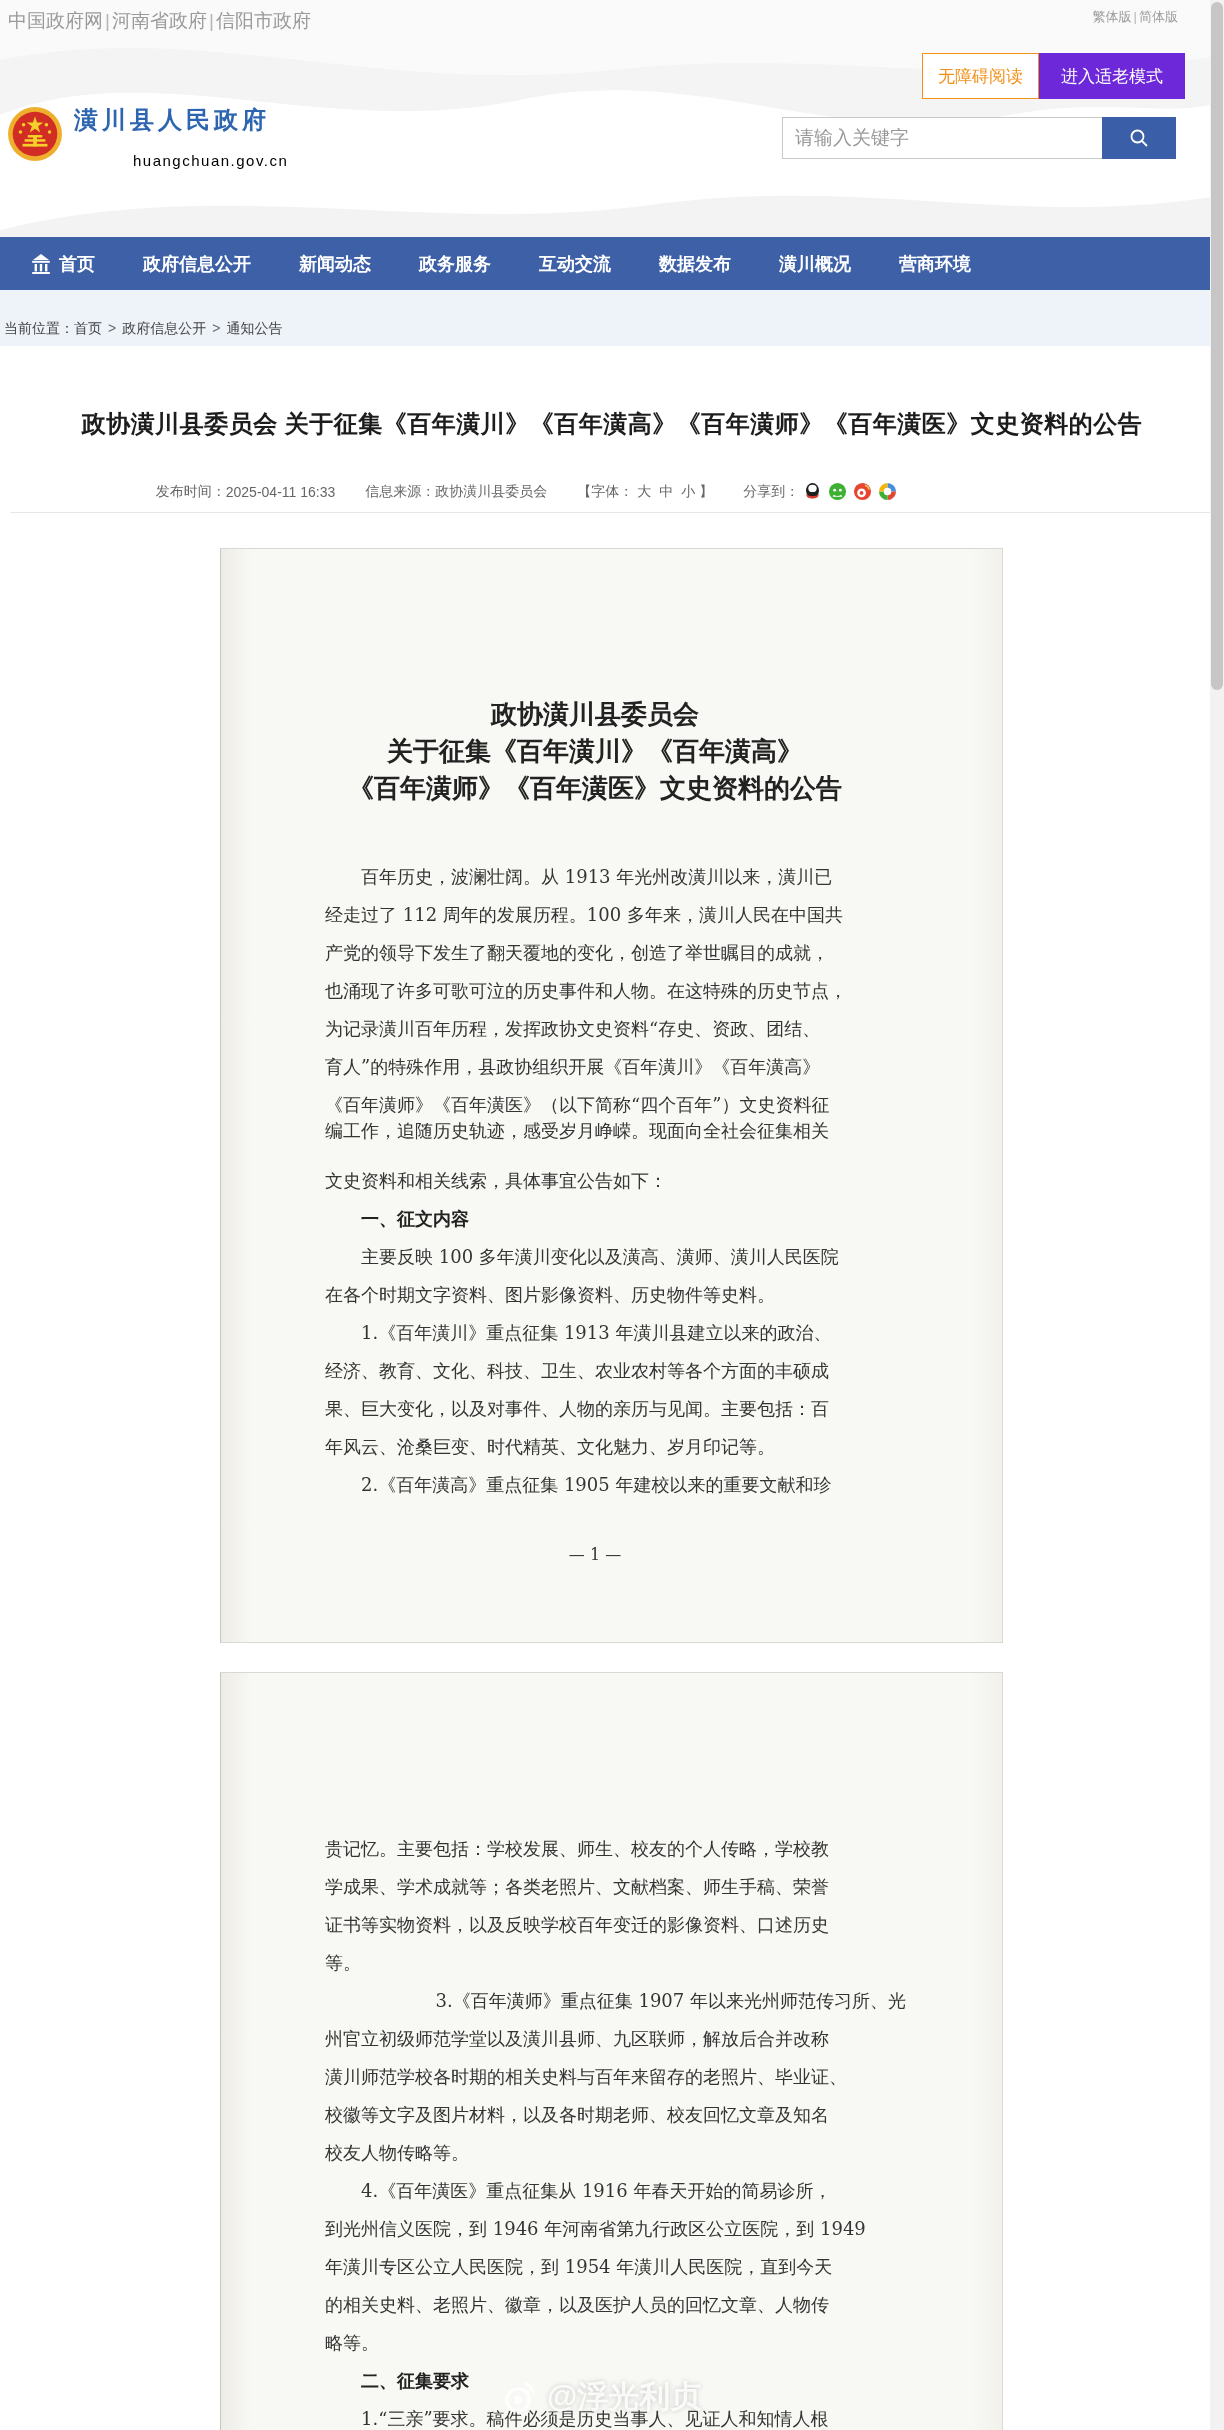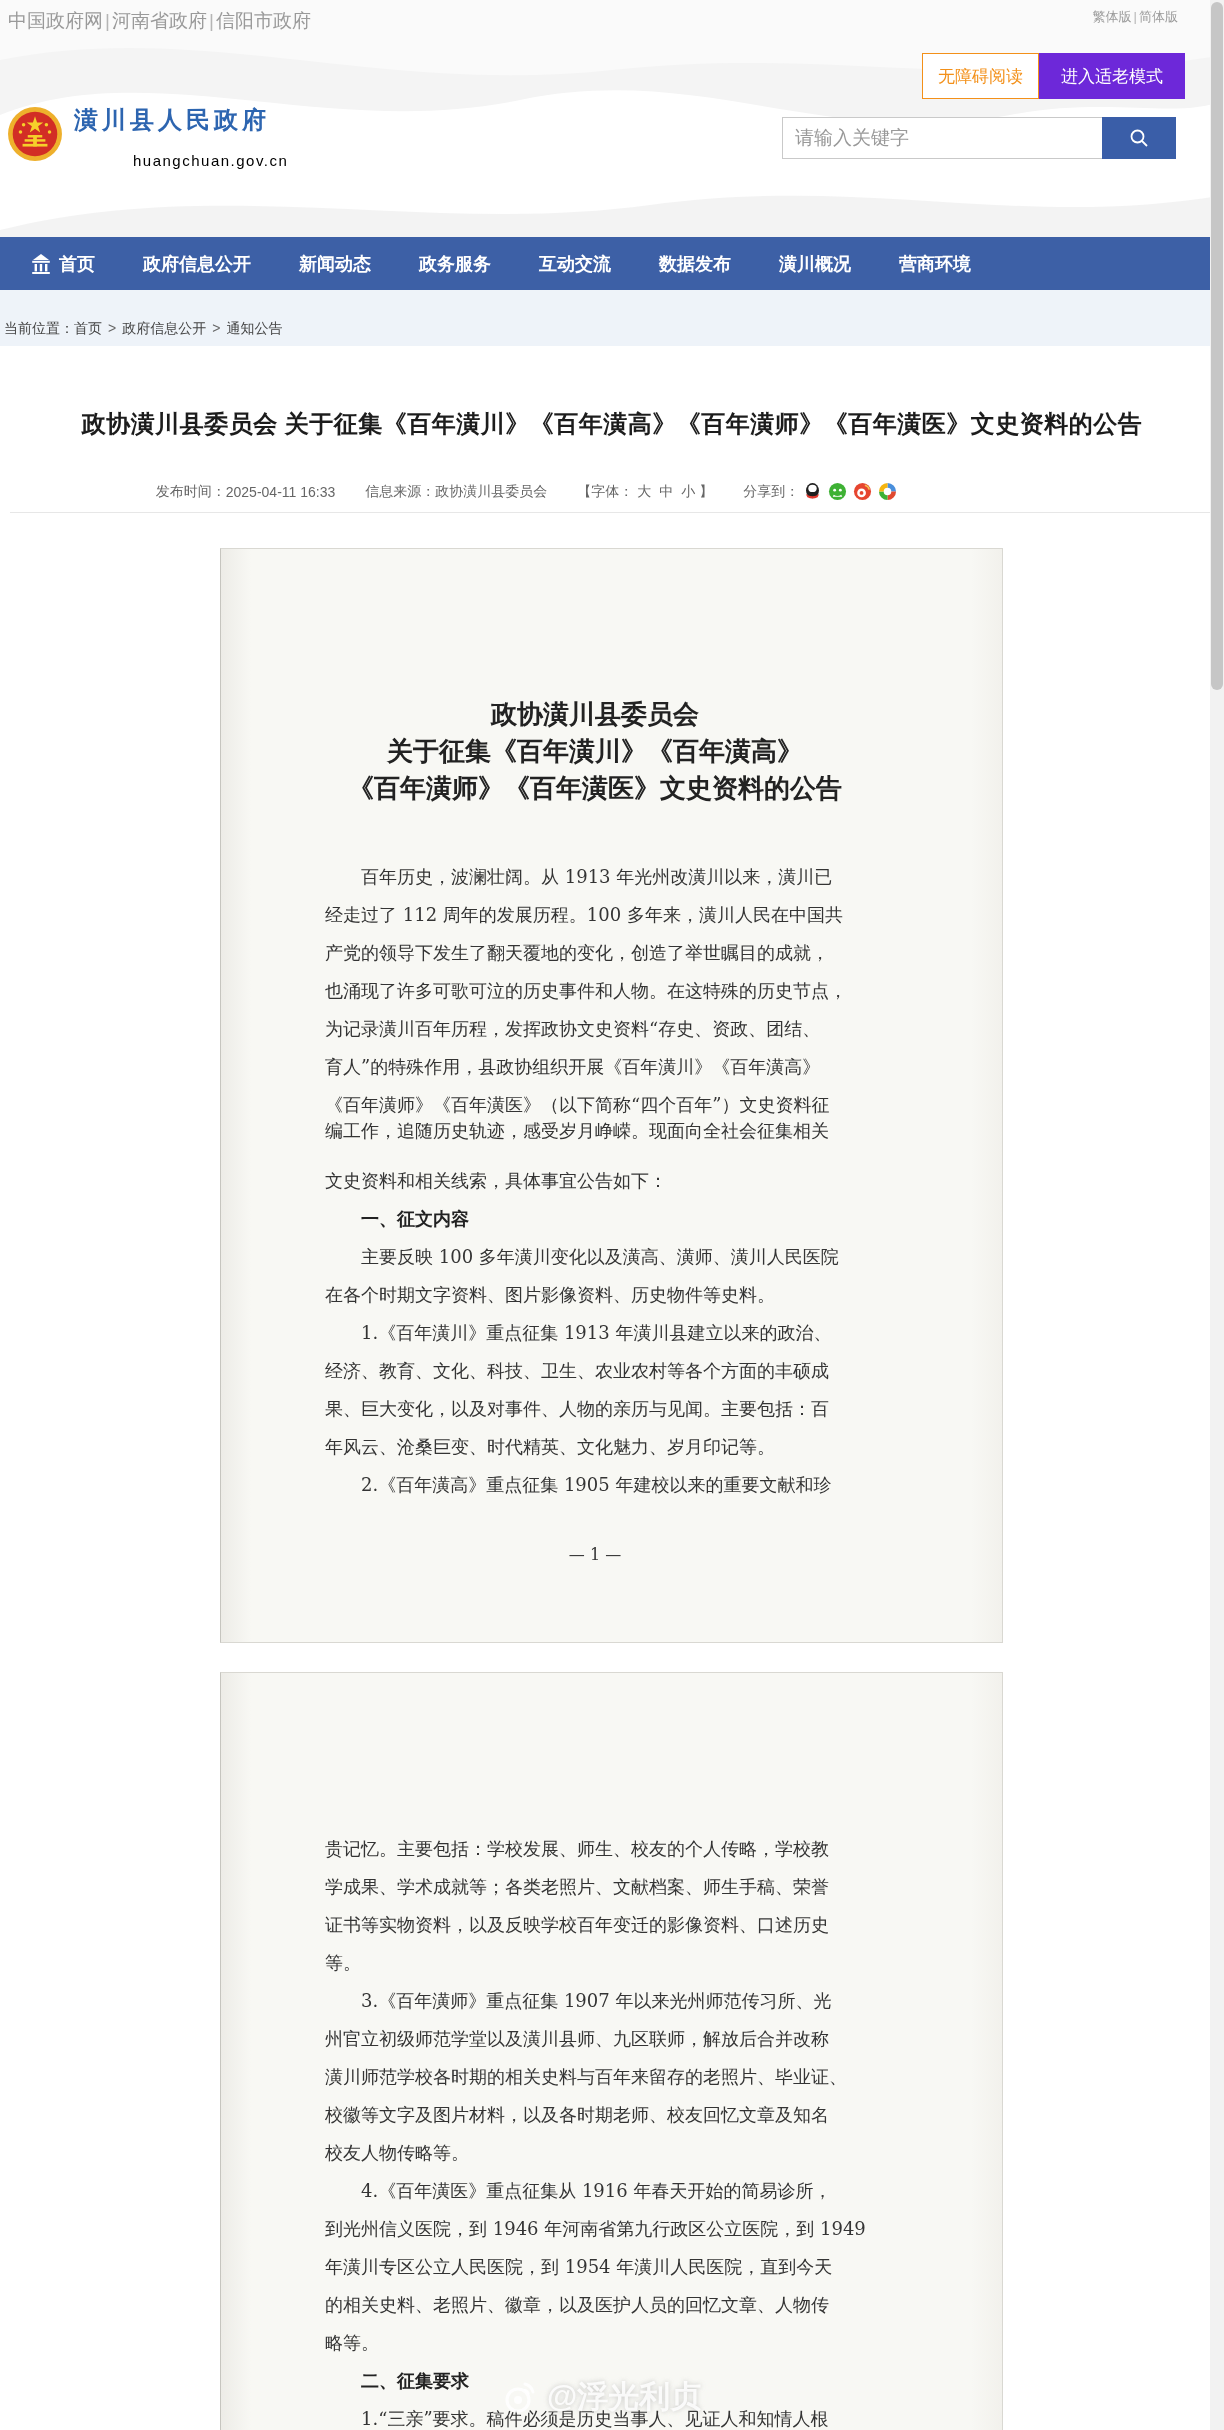--- a/index.html
+++ b/index.html
@@ -234,21 +234,21 @@
       <div class="doc-line" style="top: 848px;">果、巨大变化，以及对事件、人物的亲历与见闻。主要包括：百</div>
       <div class="doc-line" style="top: 886px;">年风云、沧桑巨变、时代精英、文化魅力、岁月印记等。</div>
       <div class="doc-line indent" style="top: 924px;">2.《百年潢高》重点征集 1905 年建校以来的重要文献和珍</div>
     </div>
 
   <div class="scan scan2" id="scan2">
       <div class="doc-line" style="top: 164px;">贵记忆。主要包括：学校发展、师生、校友的个人传略，学校教</div>
       <div class="doc-line" style="top: 202px;">学成果、学术成就等；各类老照片、文献档案、师生手稿、荣誉</div>
       <div class="doc-line" style="top: 240px;">证书等实物资料，以及反映学校百年变迁的影像资料、口述历史</div>
       <div class="doc-line" style="top: 278px;">等。</div>
-      <div class="doc-line indent" style="top: 316px;">3.《百年潢师》重点征集 1907 年以来光州师范传习所、光</div>
+      <div class="doc-line indent" style="top: 316px; text-align: right;">3.《百年潢师》重点征集 1907 年以来光州师范传习所、光</div>
       <div class="doc-line" style="top: 354px;">州官立初级师范学堂以及潢川县师、九区联师，解放后合并改称</div>
       <div class="doc-line" style="top: 392px;">潢川师范学校各时期的相关史料与百年来留存的老照片、毕业证、</div>
       <div class="doc-line" style="top: 430px;">校徽等文字及图片材料，以及各时期老师、校友回忆文章及知名</div>
       <div class="doc-line" style="top: 468px;">校友人物传略等。</div>
       <div class="doc-line indent" style="top: 506px;">4.《百年潢医》重点征集从 1916 年春天开始的简易诊所，</div>
       <div class="doc-line" style="top: 544px;">到光州信义医院，到 1946 年河南省第九行政区公立医院，到 1949</div>
       <div class="doc-line" style="top: 582px;">年潢川专区公立人民医院，到 1954 年潢川人民医院，直到今天</div>
       <div class="doc-line" style="top: 620px;">的相关史料、老照片、徽章，以及医护人员的回忆文章、人物传</div>
       <div class="doc-line" style="top: 658px;">略等。</div>
       <div class="doc-line indent bold" style="top: 696px;">二、征集要求</div>

